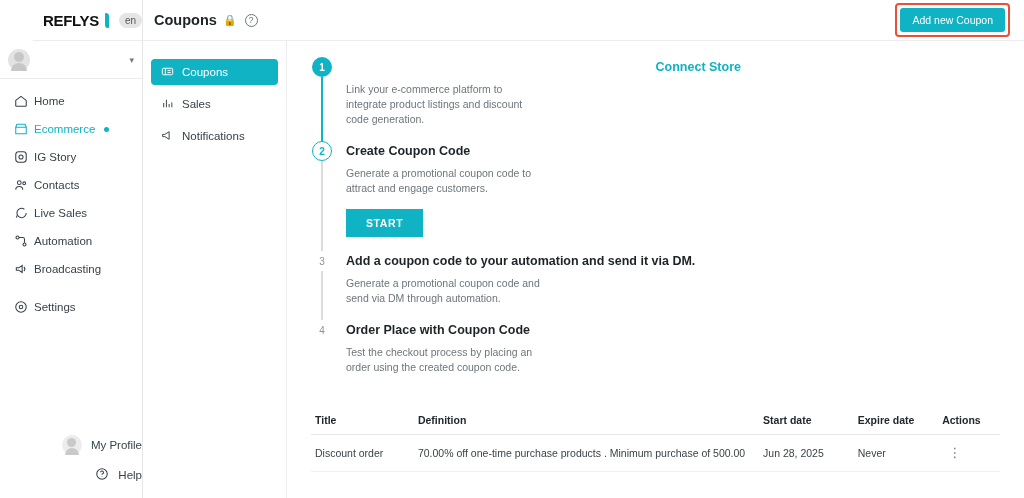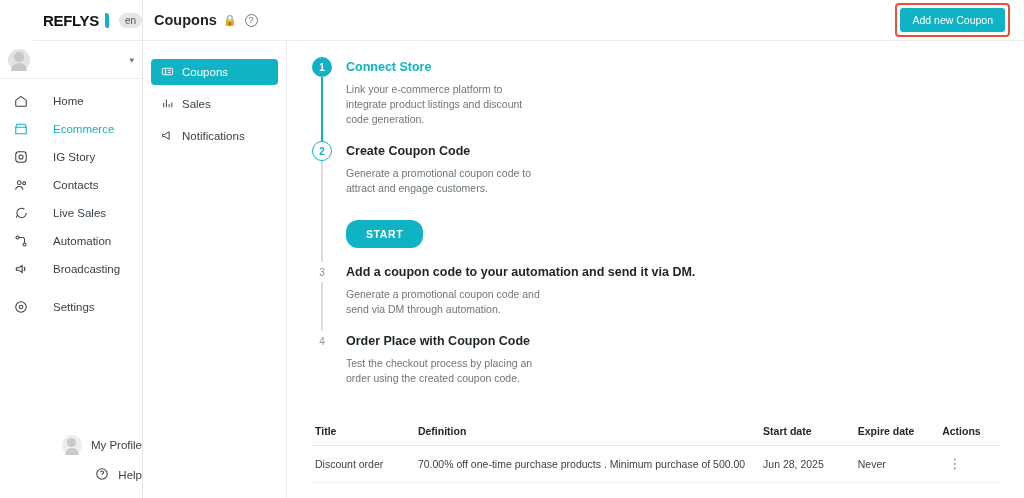--- a/index.html
+++ b/index.html
@@ -100,21 +100,21 @@
   }
   .caret {
     font-size: 9px; color: #777;
   }
 
   .nav { padding-top: 8px; flex: 1; }
   .nav-item {
     height: 28px;
     display: flex;
     align-items: center;
-    gap: 25px;
+    gap: 6px;
     padding-left: 14px;
     font-size: 11.5px;
     color: #37424a;
     cursor: pointer;
   }
   .nav-item.active { color: #0fb3c4; }
   .nav-item .ico {
     width: 14px; height: 14px;
     display: inline-flex; align-items: center; justify-content: center;
     flex: 0 0 14px;
@@ -285,33 +285,33 @@
   }
   .line.active { background: #0fb3c4; }
   .step-body { padding-bottom: 14px; flex: 1; }
   .step-title {
     font-size: 12.5px;
     font-weight: bold;
     color: #1d2428;
     margin-bottom: 5px;
     line-height: 20px;
   }
-  .step-title.accent { color: #0fb3c4; }
+  .step-title.accent { color: #0fb3c4; text-align: right; }
   .step-desc {
     font-size: 10.5px;
     color: #6d767c;
     line-height: 15px;
     max-width: 200px;
   }
   .start-btn {
-    margin-top: 24px;
+    margin-top: 13px;
     background: #0fb3c4;
     color: #fff;
     border: none;
-    border-radius: 12px;
+    border-radius: 0;
     font-size: 10.5px;
     font-weight: bold;
     letter-spacing: 0.6px;
     padding: 8px 20px;
     cursor: pointer;
     font-family: inherit;
   }
 
   .search-row { margin-top: 10px; }
   .search-input {

